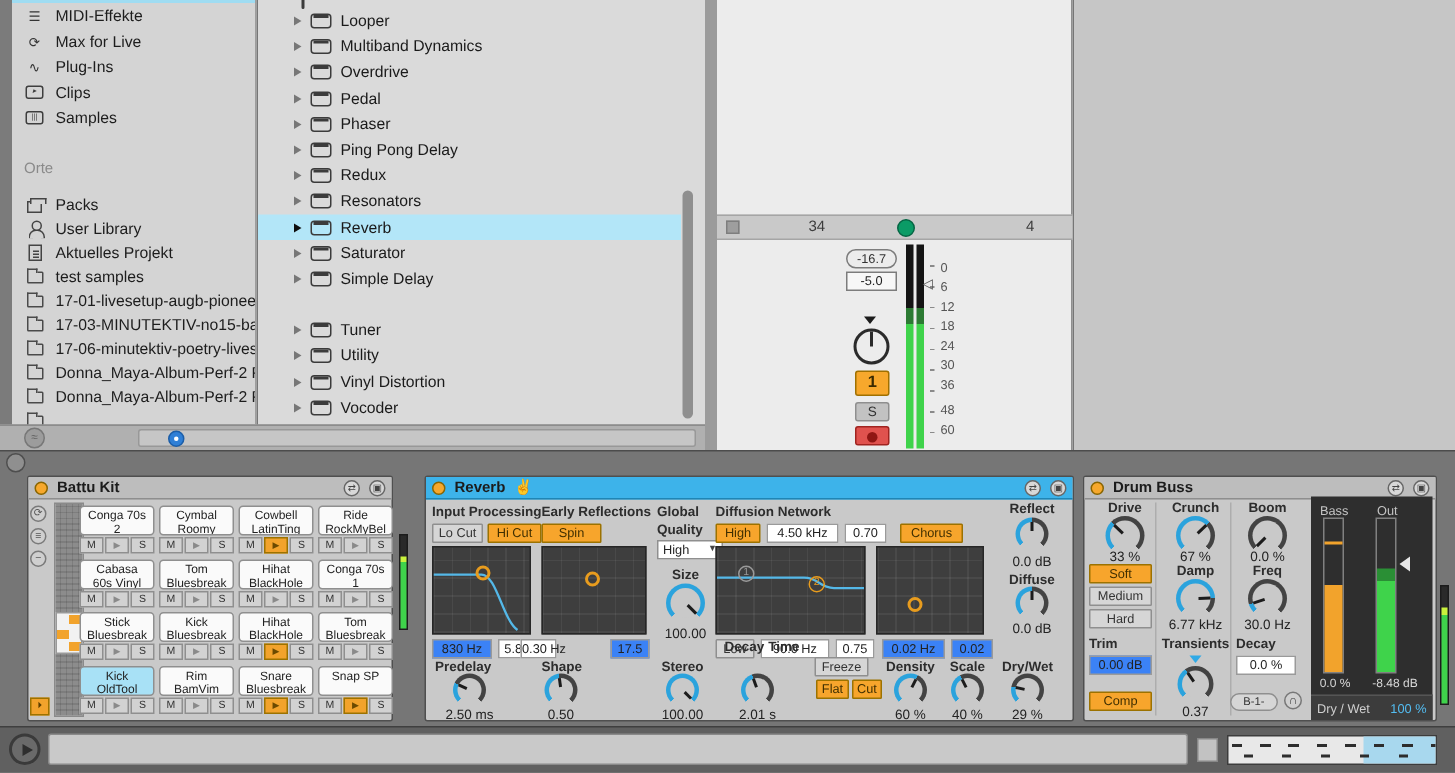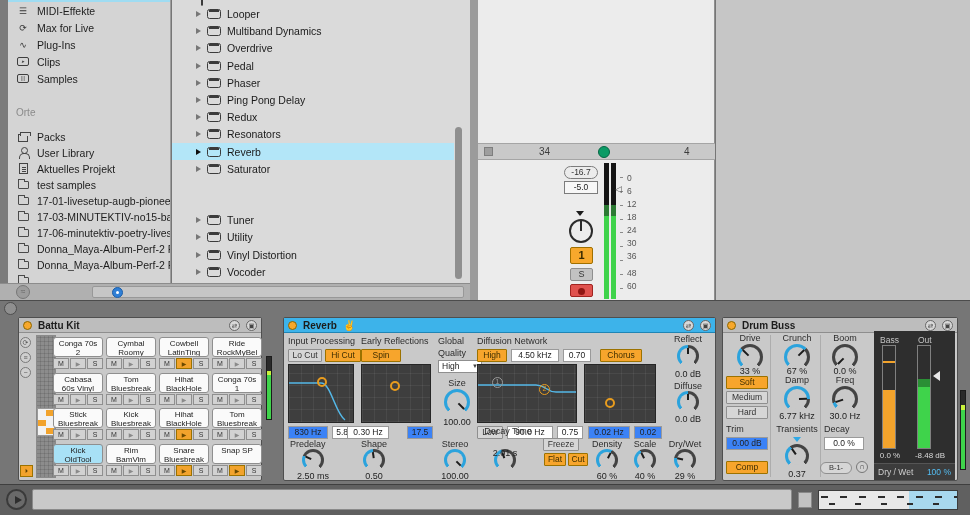--- a/index.html
+++ b/index.html
@@ -59,21 +59,21 @@
   #fader-tri{left:615px;top:184px;font-size:9px;color:#555}
   
   .device{position:absolute;top:317px;height:164px;background:#c9c9c9;border:1px solid #4f4f4f;border-radius:2px}
   .dhead{position:absolute;left:0;top:0;right:0;height:15px;background:#bdbdbd;border-bottom:1px solid #8e8e8e;display:flex;align-items:center;padding:0 4px;gap:6px}
   .dhead.blue{background:#3db3ea;border-bottom-color:#1f85b5}
   .led{width:9px;height:9px;border-radius:50%;background:#f7a82c;border:1px solid #8a6500}
   .dtitle{font-size:10px;font-weight:bold;color:#1c1c1c}
   .hicon{width:11px;height:11px;border-radius:50%;border:1px solid #666;background:#d8d8d8;font-size:6.5px;line-height:9px;text-align:center;color:#444}
   .hspace{flex:1}
   .hand{font-size:10px;color:#3949ab}
-  .lb{position:absolute;font-size:9px;font-weight:normal;color:#2d2d2d;white-space:nowrap}
+  .lb{position:absolute;font-size:9px;font-weight:bold;color:#2d2d2d;white-space:nowrap}
   .lb.c{text-align:center}
   .val{position:absolute;font-size:9px;color:#222;text-align:center;white-space:nowrap}
   .btn{position:absolute;height:13px;border:1px solid #8f8f8f;background:#d6d6d6;font-size:8.5px;line-height:11px;text-align:center;color:#333;border-radius:1px}
   .btn.on{background:#f7a52c;border-color:#9c7200;color:#402f00}
   .vb{position:absolute;height:13px;background:#fff;border:1px solid #9a9a9a;font-size:8.5px;line-height:11px;text-align:center;color:#222;white-space:nowrap}
   .vb.hl{background:#3b82f6}
   .disp{position:absolute;background:#3e3e3e;border:1px solid #262626;background-image:repeating-linear-gradient(90deg,rgba(255,255,255,.06) 0 1px,transparent 1px 12px),repeating-linear-gradient(0deg,rgba(255,255,255,.06) 0 1px,transparent 1px 12px)}
   .ring{position:absolute;width:10px;height:10px;border:2px solid #e89c1e;border-radius:50%}
   .ring.num{width:11px;height:11px;border-width:1.5px;font-size:7px;line-height:8px;text-align:center;color:#e89c1e}
   .ring.gray{border-color:#9a9a9a;color:#9a9a9a}
@@ -264,20 +264,25 @@
     </div>
   <div class="lrow sel" style="top:143px">
       <span class="tri"></span>
       <span class="devicon"></span>
       <span>Reverb</span>
     </div>
   <div class="lrow" style="top:160px">
       <span class="tri"></span>
       <span class="devicon"></span>
       <span>Saturator</span>
+    </div>
+  <div class="lrow" style="top:177px">
+      <span class="tri"></span>
+      <span class="devicon"></span>
+      <span>Simple Delay</span>
     </div>
   <div class="lrow" style="top:211px">
       <span class="tri"></span>
       <span class="devicon"></span>
       <span>Tuner</span>
     </div>
   <div class="lrow" style="top:228px">
       <span class="tri"></span>
       <span class="devicon"></span>
       <span>Utility</span>
@@ -512,21 +517,21 @@
       </svg>
   </div>
   <span class="ring" style="left:317px;top:377px"></span>
   <span class="vb hl" style="left:288px;top:426px;width:40px">830 Hz</span>
   <span class="vb" style="left:332px;top:426px;width:25px">5.85</span>
 
   <span class="lb" style="left:361px;top:336px">Early Reflections</span>
   <span class="btn on" style="left:361px;top:349px;width:40px">Spin</span>
   <div class="disp" style="left:361px;top:364px;width:70px;height:59px"></div>
   <span class="ring" style="left:390px;top:381px"></span>
-  <span class="vb" style="left:347px;top:426px;width:42px">0.30 Hz</span>
+  <span class="vb" style="left:347px;top:426px;width:24px">0.30 Hz</span>
   <span class="vb hl" style="left:407px;top:426px;width:26px">17.5</span>
 
   <span class="lb" style="left:438px;top:336px">Global</span>
   <span class="lb" style="left:438px;top:348px">Quality</span>
   <div class="dropdown" style="left:438px;top:360px;width:44px">
       <span>High</span>
       <span class="dd-arrow">▼</span>
     </div>
   <span class="lb c" style="left:437px;top:378px;width:40px">Size</span>
   <div class="knob" style="left:444px;top:389px;--a:270deg;--r:135deg"></div>
@@ -563,21 +568,21 @@
   <div class="knob" style="left:302px;top:449px;--s:22px;--a:70deg;--r:-65deg"></div>
   <span class="val" style="left:293px;top:471px;width:40px">2.50 ms</span>
   <span class="lb" style="left:361px;top:439px">Shape</span>
   <div class="knob" style="left:363px;top:449px;--s:22px;--a:127deg;--r:-8deg"></div>
   <span class="val" style="left:354px;top:471px;width:40px">0.50</span>
   <span class="lb c" style="left:435px;top:439px;width:40px">Stereo</span>
   <div class="knob" style="left:444px;top:449px;--s:22px;--a:270deg;--r:135deg"></div>
   <span class="val" style="left:435px;top:471px;width:40px">100.00</span>
   <span class="lb c" style="left:481px;top:426px;width:54px">Decay Time</span>
   <div class="knob" style="left:494px;top:449px;--s:22px;--a:115deg;--r:-20deg"></div>
-  <span class="val" style="left:485px;top:448px;width:40px">2.01 s</span>
+  <span class="val" style="left:485px;top:471px;width:40px">2.01 s</span>
   <span class="btn" style="left:543px;top:438px;width:36px">Freeze</span>
   <span class="btn on" style="left:544px;top:453px;width:22px">Flat</span>
   <span class="btn on" style="left:568px;top:453px;width:20px">Cut</span>
   <span class="lb c" style="left:587px;top:439px;width:40px">Density</span>
   <div class="knob" style="left:596px;top:449px;--s:22px;--a:162deg;--r:27deg"></div>
   <span class="val" style="left:587px;top:471px;width:40px">60 %</span>
   <span class="lb c" style="left:625px;top:439px;width:40px">Scale</span>
   <div class="knob" style="left:634px;top:449px;--s:22px;--a:108deg;--r:-27deg"></div>
   <span class="val" style="left:625px;top:471px;width:40px">40 %</span>
   <span class="lb c" style="left:665px;top:439px;width:40px">Dry/Wet</span>

